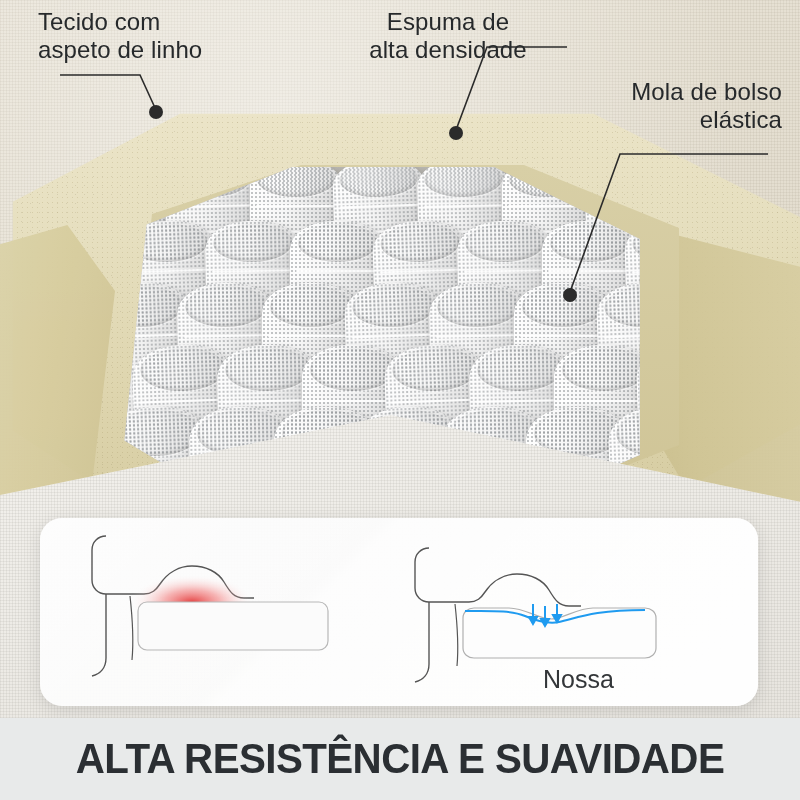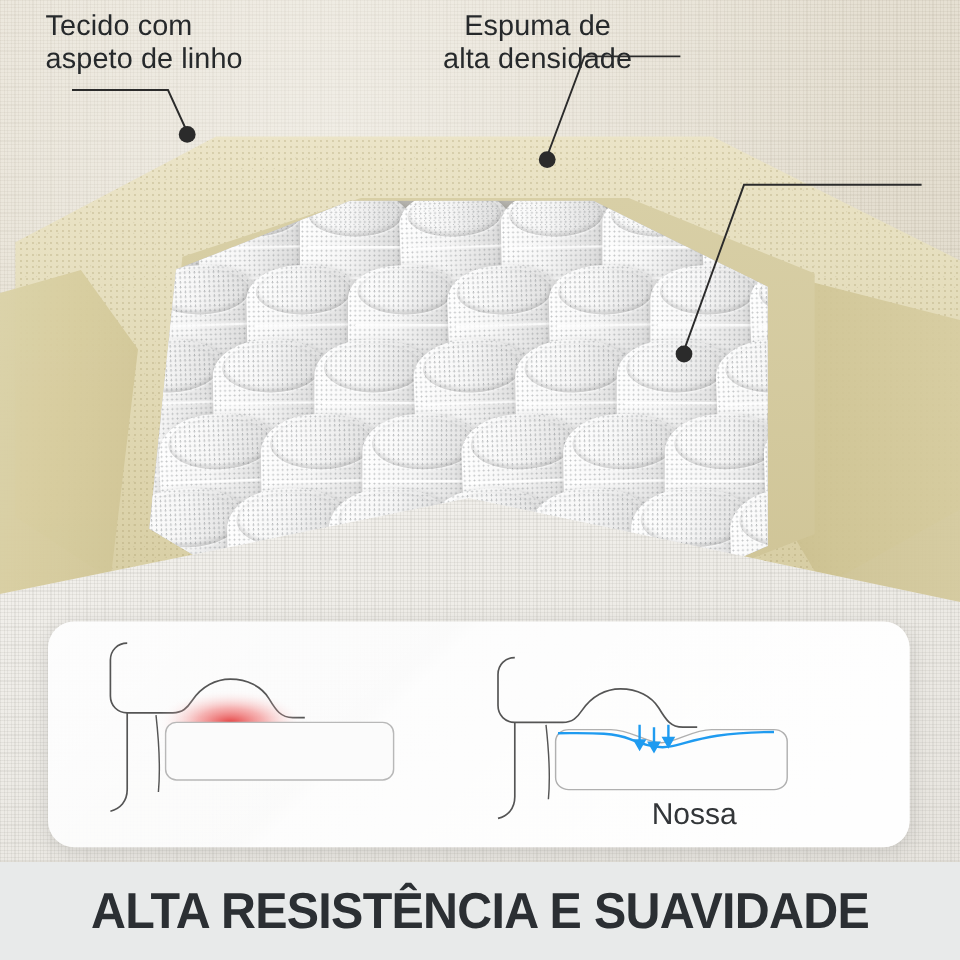--- a/index.html
+++ b/index.html
@@ -367,20 +367,24 @@
       <circle cx="570" cy="295" r="7" fill="#2b2b2b"></circle>
     </svg>
 
     <div class="callout c2">
       <span>Espuma de</span>
       <span class="line2">alta densidade</span>
     </div>
     <div class="callout c1">
       <span>Tecido com</span>
       <span class="line2">aspeto de linho</span>
+    </div>
+    <div class="callout c3">
+      <span>Mola de bolso</span>
+      <span class="line2">elástica</span>
     </div>
 
     <div class="compare-card">
       <div class="glass"></div>
 
       <div class="cmp-half cmp-left">
         <svg viewBox="0 0 359 188" width="359" height="188">
           <defs>
             <radialGradient id="redGlow" cx="50%" cy="58%" r="50%">
               <stop offset="0%" stop-color="#e02020" stop-opacity=".85"></stop>

